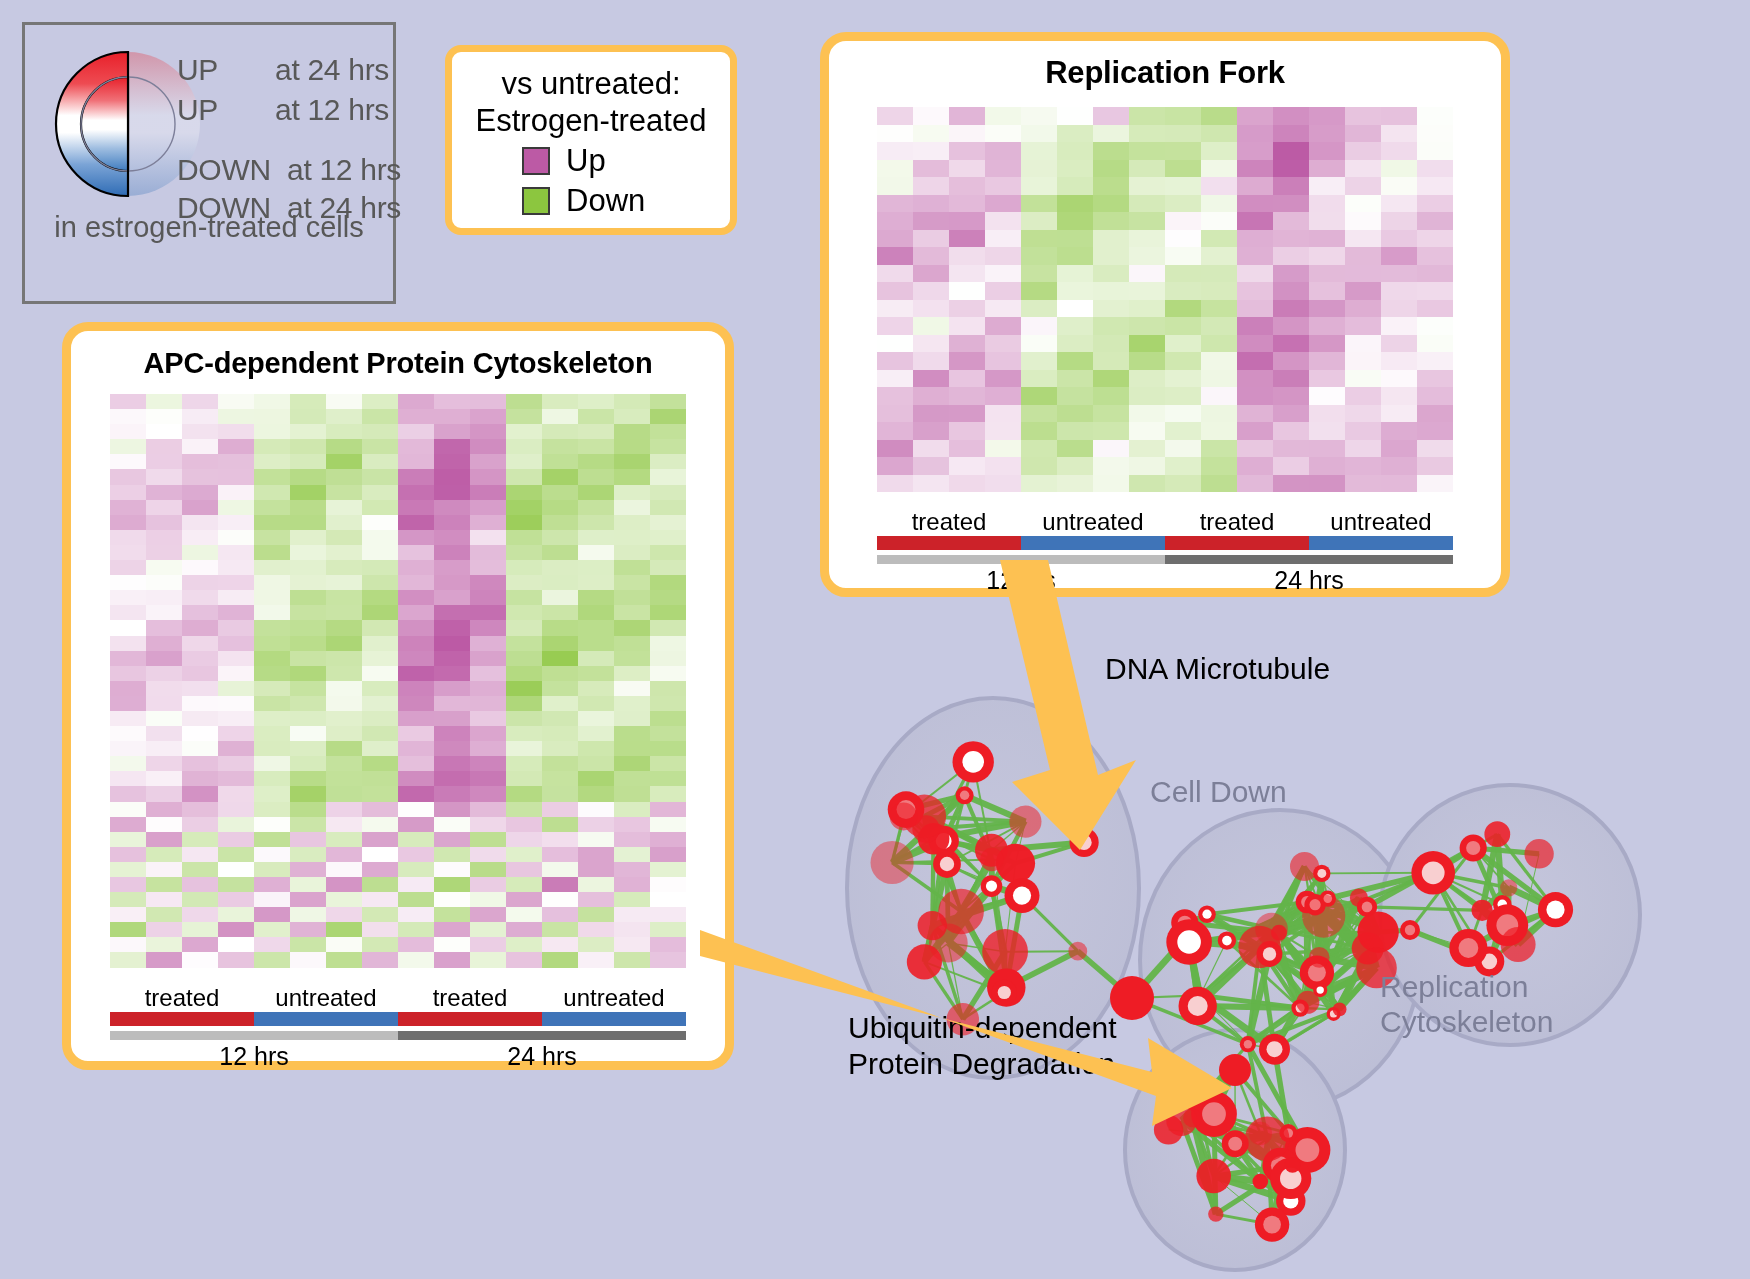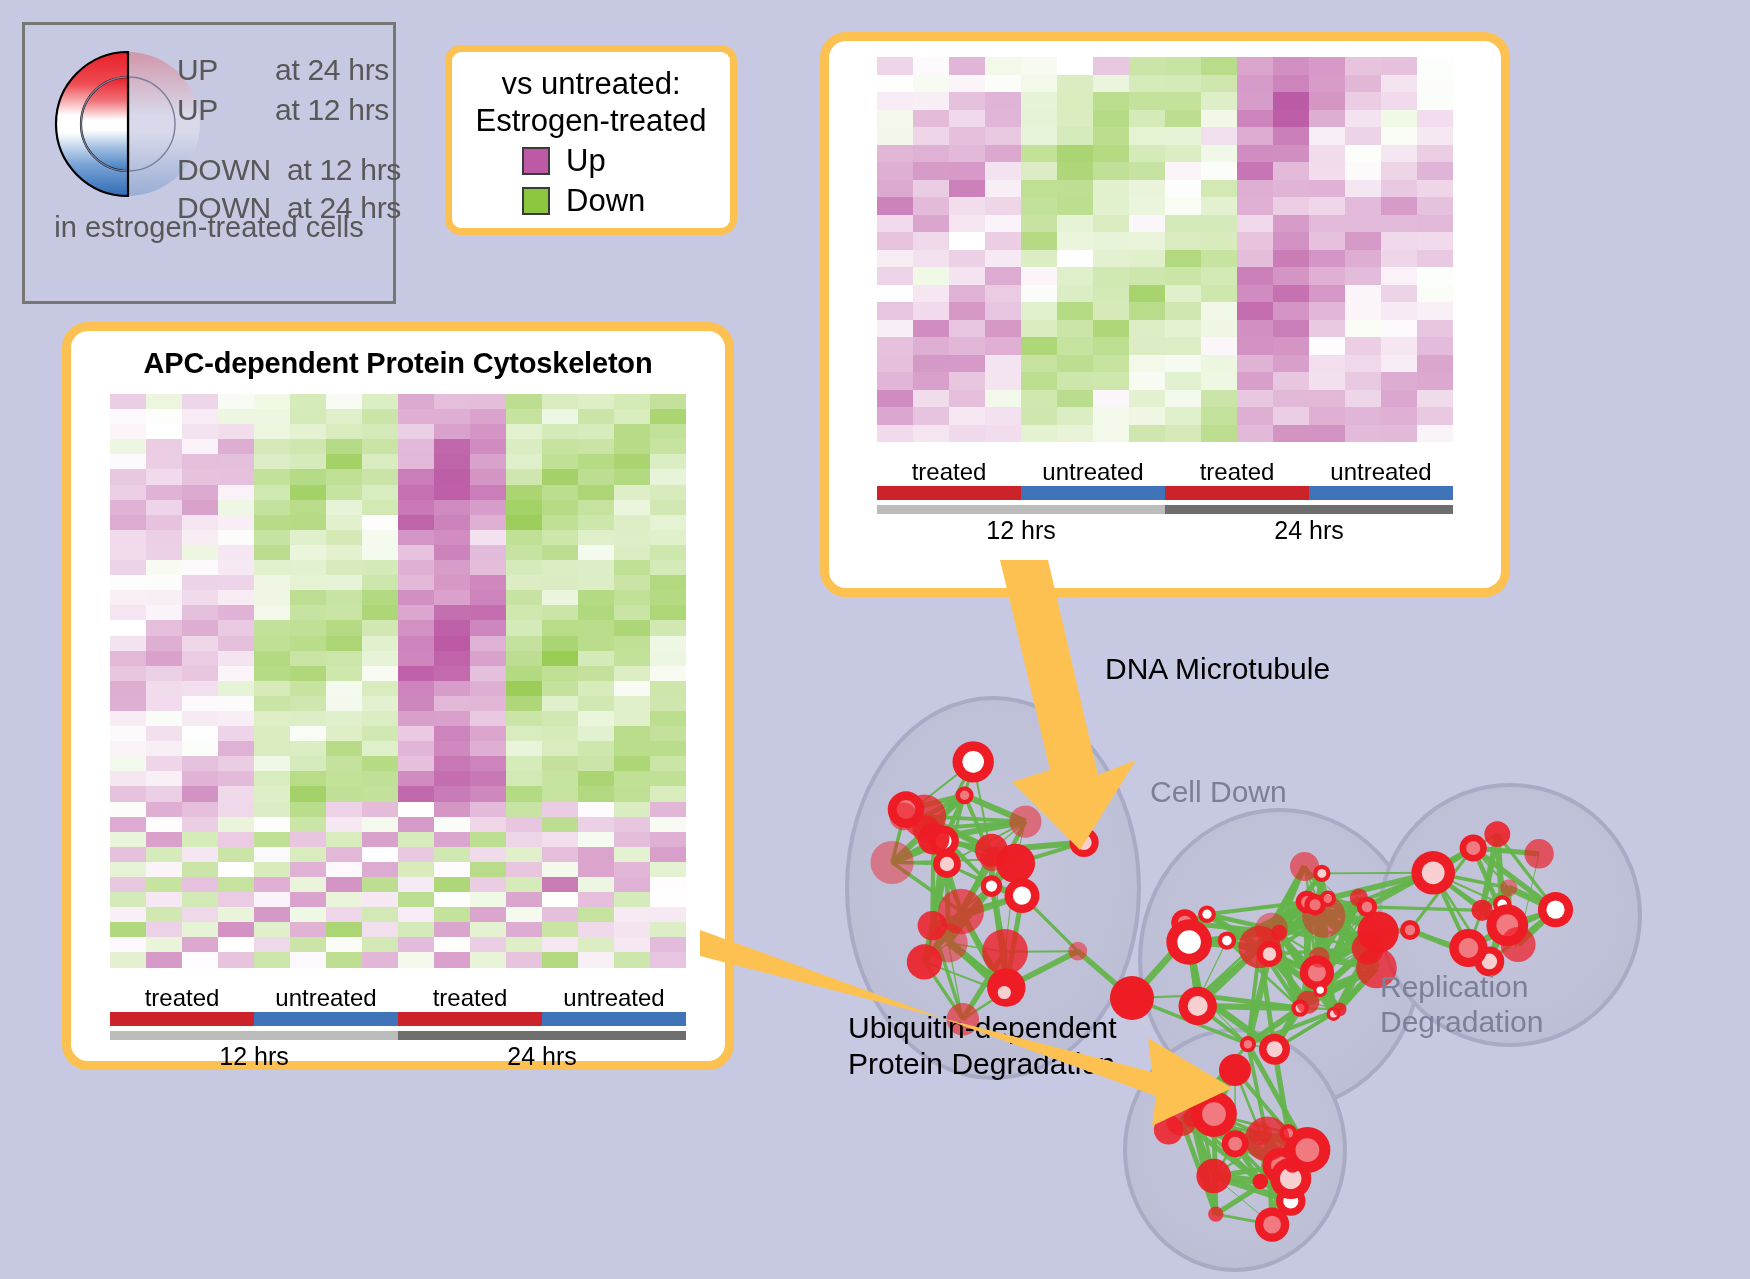--- a/index.html
+++ b/index.html
@@ -157,20 +157,21 @@
     <span class="legend-swatch" id="sw-up" style="background: rgb(188, 90, 165);"></span>
     <span class="legend-label">Up</span>
   </div>
   <div class="legend-item">
     <span class="legend-swatch" id="sw-down" style="background: rgb(140, 198, 63);"></span>
     <span class="legend-label">Down</span>
   </div>
 </div>
 
 <div class="abs panel" id="panel-replication">
+  <div class="panel-title">Replication Fork</div>
   <div class="heatmap" id="hm-rep" style="grid-template-columns: repeat(16, 36px); grid-auto-rows: 17.5px; width: 576px; margin-top: 16px;">
       <div style="background:rgb(238,213,232)"></div>
       <div style="background:rgb(253,249,252)"></div>
       <div style="background:rgb(225,181,215)"></div>
       <div style="background:rgb(242,249,233)"></div>
       <div style="background:rgb(246,250,240)"></div>
       <div style="background:rgb(254,255,254)"></div>
       <div style="background:rgb(232,199,225)"></div>
       <div style="background:rgb(203,229,168)"></div>
       <div style="background:rgb(200,228,163)"></div>
@@ -1678,21 +1679,21 @@
         <circle cx="630.0" cy="330.0" r="10.0" fill="#ee1c25"></circle>
         <circle cx="630.0" cy="330.0" r="5.2" fill="#f07a7f"></circle>
         <circle cx="455.0" cy="470.0" r="16.0" fill="#ee1c25" fill-opacity="1.00"></circle>
       </g>
   </svg>
 
   <div class="net-label" id="lbl-dna">DNA Microtubule</div>
   <div class="net-label" id="lbl-cell">Cell Down</div>
   <div class="net-label" id="lbl-micro">
     <div>Replication</div>
-    <div>Degradation</div>
+    <div>Cytoskeleton</div>
   </div>
   <div class="net-label" id="lbl-ubi">
     <div>Ubiquitin-dependent</div>
     <div>Protein Degradation</div>
   </div>
 </div>
 
 <svg class="abs" id="arrow-top" viewBox="0 0 240 300">
   <polygon points="60,0 108,0 158,215 196,200 140,290 72,222 110,210" fill="#fdc152"></polygon>
 </svg>

